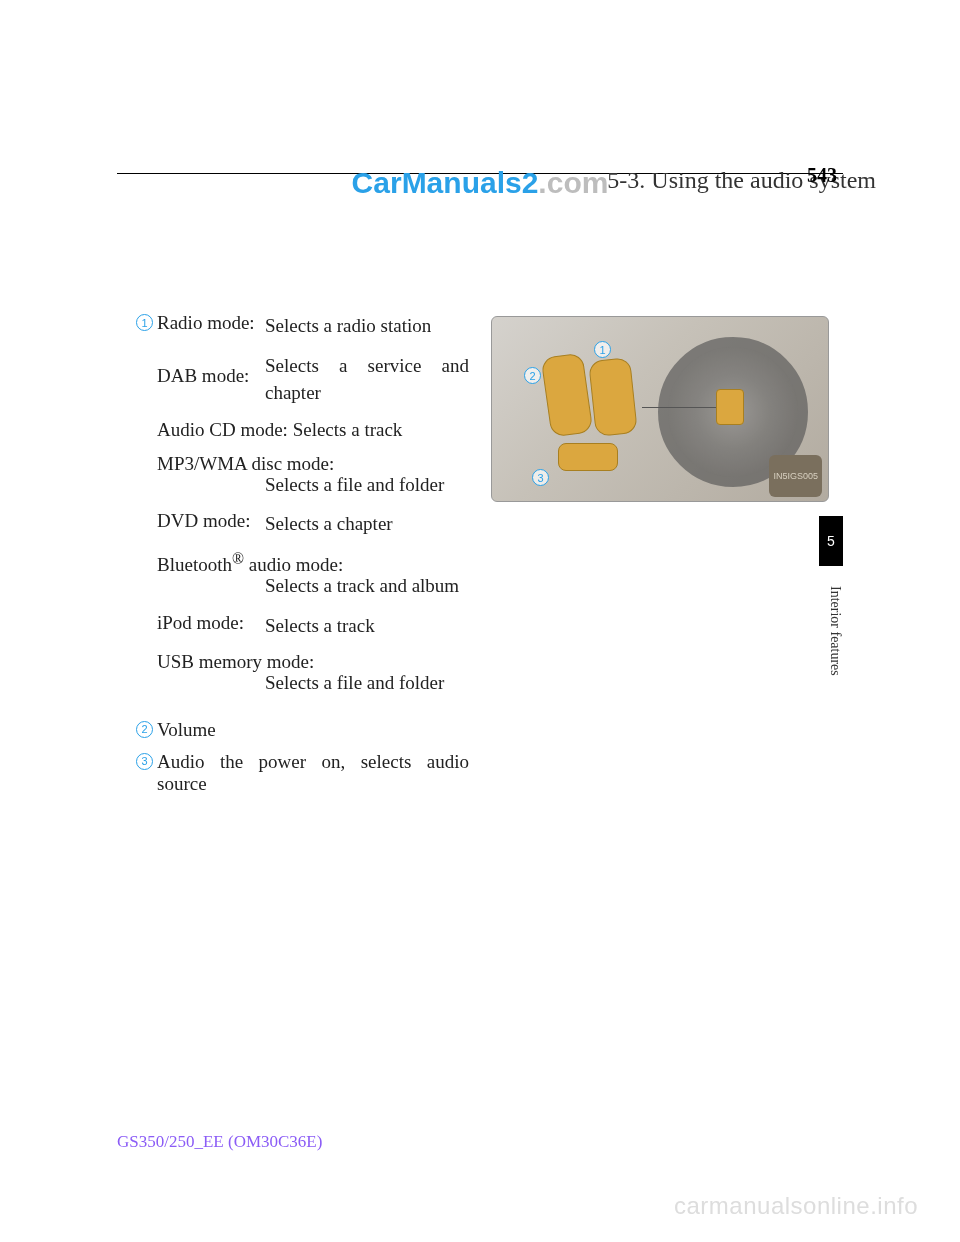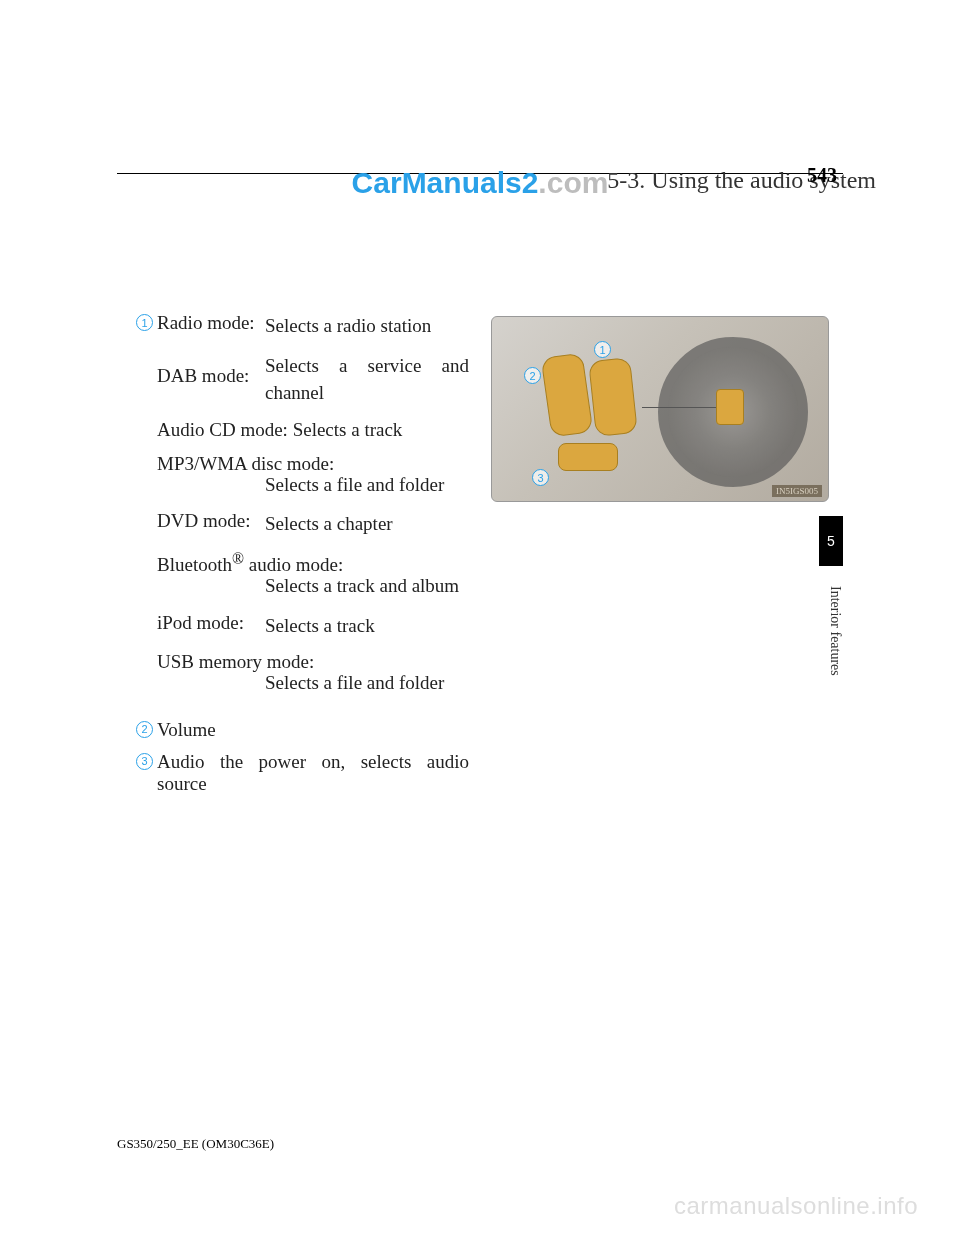--- a/index.html
+++ b/index.html
@@ -27,29 +27,29 @@
   .body-col { flex: 1; }
 
   .figure { position: absolute; top: 316px; left: 491px; width: 338px; height: 186px; border: 1px solid #999; border-radius: 6px; background: linear-gradient(135deg, #d5d2cd 0%, #c6c1b8 40%, #b2aba0 100%); overflow: hidden; }
   .fig-overlay { position: absolute; top: 18px; left: 14px; width: 140px; height: 150px; }
   .fig-btn { position: absolute; background: #dba73f; border: 1px solid #a87f20; border-radius: 14px; }
   .fig-btn1 { top: 20px; left: 40px; width: 42px; height: 80px; transform: rotate(-8deg); }
   .fig-btn2 { top: 24px; left: 86px; width: 42px; height: 76px; transform: rotate(-6deg); }
   .fig-btn3 { top: 108px; left: 52px; width: 60px; height: 28px; border-radius: 8px; }
   .fig-num { position: absolute; width: 17px; height: 17px; border: 1.3px solid #2aa1e8; border-radius: 50%; background: rgba(255,255,255,0.7); font-size: 11px; color: #2aa1e8; display: flex; align-items: center; justify-content: center; font-family: Arial, sans-serif; }
   .fig-wheel { position: absolute; right: 20px; top: 20px; width: 150px; height: 150px; border: 10px solid #555; border-radius: 50%; background: radial-gradient(circle, #888 0%, #666 40%, #444 100%); opacity: 0.65; }
-  .fig-code { position: absolute; right: 6px; bottom: 4px; font-size: 9px; color: #d8d0c0; background: #7a6f5d; padding: 1px 4px; font-family: Liberation Serif, serif; }
+  .fig-code { position: absolute; right: 6px; bottom: 4px; font-size: 9px; color: #d8d0c0; background: #7a6f5d; padding: 16px 4px; font-family: Liberation Sans, sans-serif; border-radius: 6px; }
   .fig-callout { position: absolute; right: 84px; top: 72px; width: 28px; height: 36px; background: #dba73f; border: 1px solid #a87f20; border-radius: 4px; }
   .fig-line { position: absolute; top: 90px; left: 150px; width: 100px; height: 1px; border-top: 1px solid #555; }
 
   .side-tab { position: absolute; right: 117px; top: 516px; width: 24px; height: 440px; }
   .tab-num-box { width: 24px; height: 50px; background: #000; color: #fff; font-size: 14px; display: flex; align-items: center; justify-content: center; font-family: Arial, sans-serif; }
   .tab-label { writing-mode: vertical-rl; font-size: 14px; margin-top: 20px; text-align: center; width: 24px; color: #333; font-family: Georgia, serif; }
 
-  .footer { position: absolute; bottom: 90px; left: 117px; font-size: 13px; color: #000000; }
+  .footer { position: absolute; bottom: 90px; left: 117px; font-size: 17px; color: #8b5cf6; }
   .watermark-bottom { position: absolute; bottom: 22px; right: 42px; font-family: Arial, sans-serif; font-size: 24px; color: #ddd; letter-spacing: 0.5px; margin-top: 44px; }
 </style>
 </head>
 <body>
 
 <div class="page">
 
   <div class="header-bar"></div>
   <div class="watermark-top">
     <span class="wm1">CarManuals2</span><span class="wm2">.com</span>
@@ -81,21 +81,21 @@
         </div>
       <div class="body-col">
 
         <div class="mode-row">
           <span class="mode-label" style="width:108px;">Radio mode:</span>
           <span class="mode-desc">Selects a radio station</span>
         </div>
 
         <div class="mode-row">
           <span class="mode-label" style="width:108px;margin-top:13px;">DAB mode:</span>
-          <span class="mode-desc">Selects a service and channel</span>
+          <span class="mode-desc">Selects a service and chapter</span>
         </div>
 
         <div class="mode-row" style="display:block; text-align:justify; margin-bottom:0;">
           <span>Audio CD mode: </span><span>Selects a track</span>
         </div>
         <div class="mode-desc-wrap" style="margin-left:60px; margin-bottom:12px; height:4px;"></div>
 
         <div>MP3/WMA disc mode:</div>
         <div class="mode-desc-wrap">Selects a file and folder</div>
 

